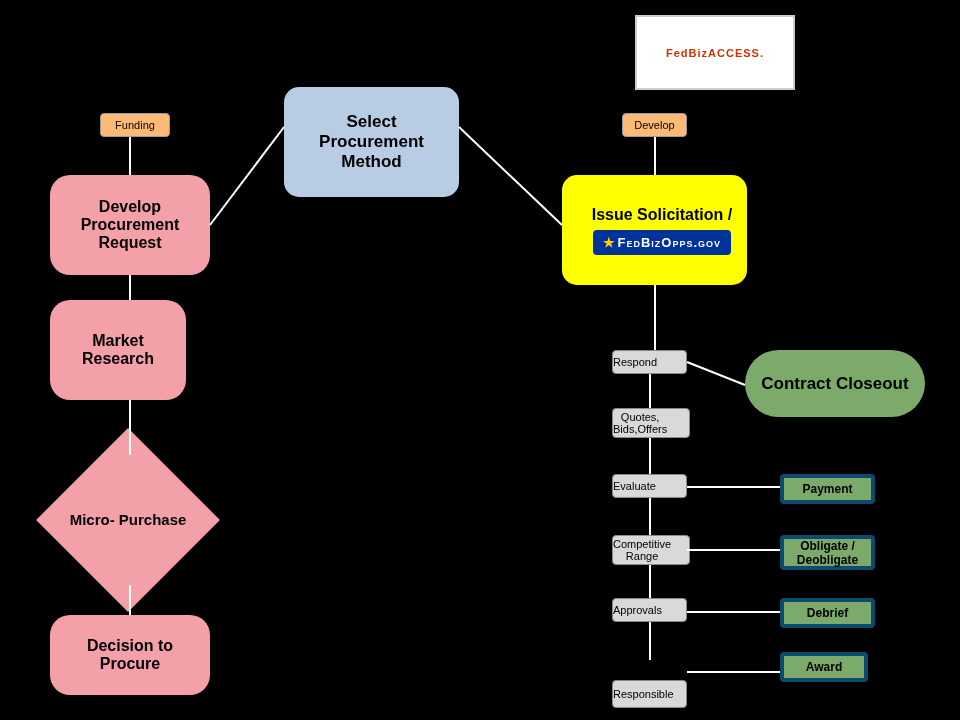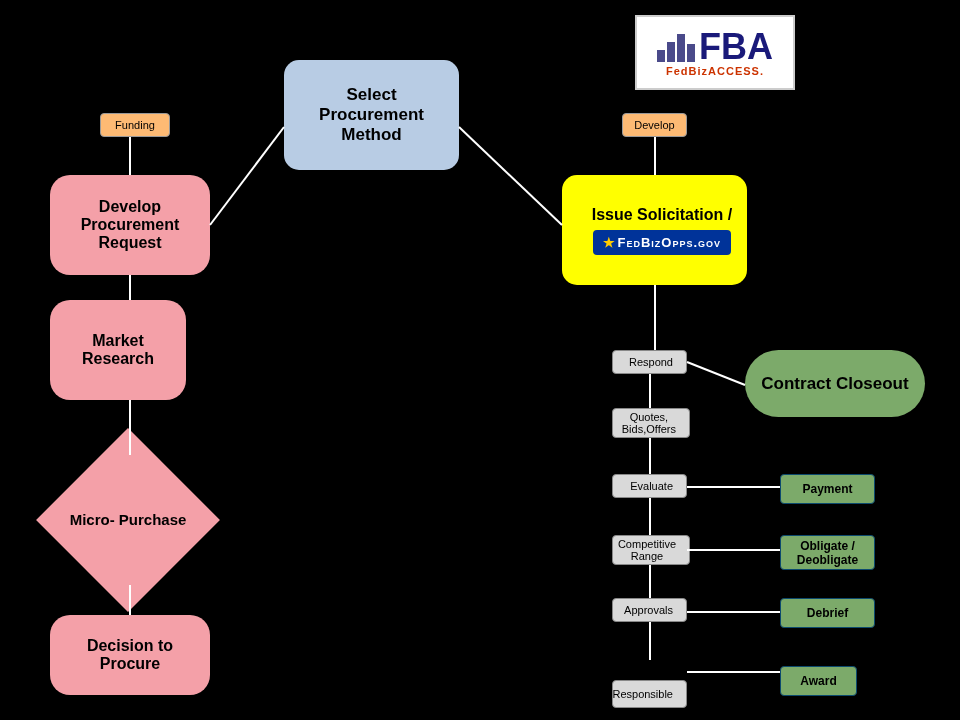--- a/index.html
+++ b/index.html
@@ -136,21 +136,21 @@
       left: 100px;
       top: 113px;
       width: 70px;
       height: 24px;
     }
 
     
     .box-select-proc {
       position: absolute;
       left: 284px;
-      top: 60px;
+      top: 87px;
       width: 175px;
       height: 110px;
       background: #b8cce4;
       border-radius: 15px;
       display: flex;
       align-items: center;
       justify-content: center;
       text-align: center;
       font-weight: bold;
       font-size: 17px;
@@ -223,30 +223,30 @@
     
     .small-label {
       position: absolute;
       background: #d9d9d9;
       border: 1px solid #888;
       border-radius: 4px;
       font-size: 11px;
       color: #000;
       display: flex;
       align-items: center;
-      justify-content: flex-end;
-      text-align: center;
-      padding: 2px 13px;
+      justify-content: flex-start;
+      text-align: center;
+      padding: 2px 0;
     }
 
     
     .green-small {
       position: absolute;
       background: #7caa6a;
-      border: 1px solid #0c4a6e;
+      border: 4px solid #0c4a6e;
       border-radius: 4px;
       font-size: 12px;
       color: #000;
       font-weight: bold;
       display: flex;
       align-items: center;
       justify-content: center;
       text-align: center;
     }
 
@@ -257,29 +257,20 @@
       left: 0;
       width: 960px;
       height: 720px;
       pointer-events: none;
     }
   </style>
 </head>
 <body>
 
 <div class="fba-logo">
-  <div class="fba-logo-top">
-    <div class="fba-bars">
-      <div class="fba-bar" style="height:12px;"></div>
-      <div class="fba-bar" style="height:20px;"></div>
-      <div class="fba-bar" style="height:28px;"></div>
-      <div class="fba-bar" style="height:18px;"></div>
-    </div>
-    <div class="fba-text-big">FBA</div>
-  </div>
   <div class="fba-sub">FedBizACCESS.</div>
 </div>
 
 <div class="label-box label-funding">
   <span>Funding</span>
 </div>
 
 <div class="pink-rounded box-develop-pr">
   <span style="white-space:pre-line;">Develop
 Procurement
@@ -358,21 +349,21 @@
 
 <div class="green-small" style="left:780px;top:535px;width:95px;height:35px;">
   <span style="white-space:pre-line;text-align:center;">Obligate /
 Deobligate</span>
 </div>
 
 <div class="green-small" style="left:780px;top:598px;width:95px;height:30px;">
   <span>Debrief</span>
 </div>
 
-<div class="green-small" style="left:780px;top:666px;width:77px;height:30px;">
+<div class="green-small" style="left:780px;top:652px;width:88px;height:30px;">
   <span>Award</span>
 </div>
 
 <svg class="connector-svg">
 
   <line x1="130" y1="137" x2="130" y2="175" stroke="#fff" stroke-width="2"></line>
 
   <line x1="130" y1="275" x2="130" y2="300" stroke="#fff" stroke-width="2"></line>
 
   <line x1="130" y1="400" x2="130" y2="455" stroke="#fff" stroke-width="2"></line>

